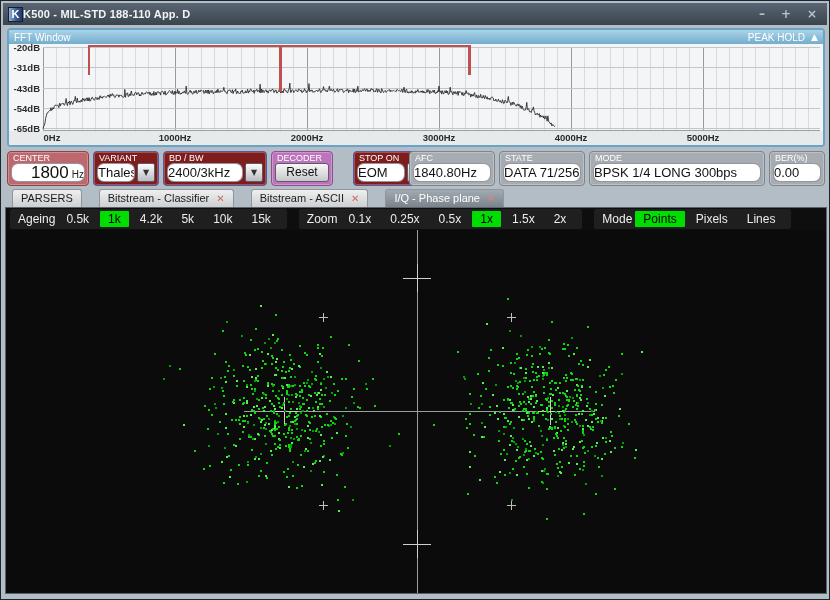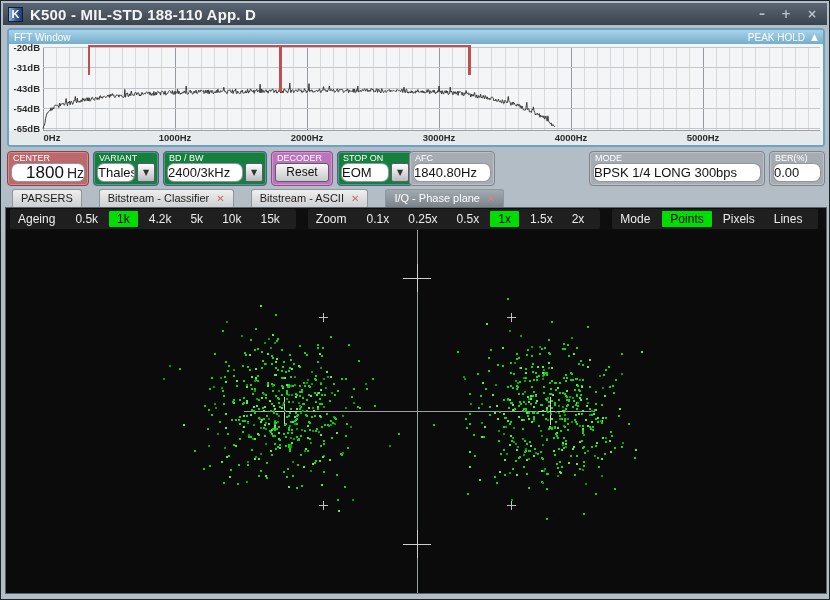--- a/index.html
+++ b/index.html
@@ -4,64 +4,64 @@
 <style>
   html,body{margin:0;padding:0;background:#666;}
   *{box-sizing:border-box;font-family:"Liberation Sans",sans-serif;}
   #window{position:relative;width:830px;height:600px;background:#b3bdc6;border:1px solid #1c242c;overflow:hidden;}
 
   
   #titlebar{position:absolute;left:2px;top:2px;right:2px;height:22px;
     background:linear-gradient(#5a6673,#3a444e);display:flex;align-items:center;}
   #appicon{width:15px;height:15px;margin-left:5px;background:linear-gradient(90deg,#8fb2d8,#3c5a8c 55%,#1e3c6e);
     border:1px solid #10203a;color:#fff;font-size:11px;font-weight:bold;text-align:center;line-height:13px;}
-  #apptitle{margin-left:7px;color:#f2f4f6;font-size:15px;font-weight:bold;letter-spacing:.2px;}
+  #apptitle{margin-left:0;color:#f2f4f6;font-size:11px;font-weight:bold;letter-spacing:.2px;}
   .wbtns{margin-left:auto;display:flex;gap:16px;margin-right:10px;}
   .wbtn{color:#b9c3cc;font-size:12px;font-weight:bold;cursor:default;font-family:"DejaVu Sans",sans-serif;}
 
   
   #fftpanel{position:absolute;left:6px;top:27px;width:818px;height:119px;border:2px solid #6aa3c6;border-radius:4px;overflow:hidden;background:#f4f5f6;}
   #ffthead{height:14px;background:linear-gradient(#aad3e7,#74adcd);color:#fff;font-size:10px;display:flex;align-items:center;padding:4px 5px;}
   #peakhold{margin-left:auto;display:flex;align-items:center;gap:6px;color:#fff;font-size:10px;}
   #peakhold .tri{font-size:9px;font-family:"DejaVu Sans",sans-serif;}
   #fft-svg{display:block;}
 
   
   .panel{position:absolute;top:150px;height:35px;border-radius:4px;padding:1px 3px;box-shadow:inset 0 0 0 1px rgba(255,255,255,.25);}
   .p-red{background:#bd686c;border:1px solid #8e4347;}
-  .p-blue{background:#15803d;border:1px solid #5458a5;}
+  .p-blue{background:#7f1d1d;border:1px solid #5458a5;}
   .p-pink{background:#bd74bd;border:1px solid #8e4f8e;}
   .p-gray{background:#a6acb2;border:1px solid #7e848a;}
   .phead{font-size:9px;color:#fff;line-height:10px;padding-left:2px;white-space:nowrap;}
   .pval{background:#fff;border:1px solid rgba(20,20,40,.45);border-radius:7px;height:19px;line-height:17px;
     font-size:13px;color:#111;padding:0 0;white-space:nowrap;overflow:hidden;}
   .centerval{display:flex;align-items:baseline;justify-content:flex-end;gap:3px;}
   .centerval .big{font-size:17px;line-height:17px;}
-  .centerval .unit{font-size:14px;color:#222;}
+  .centerval .unit{font-size:10px;color:#222;}
   .ddrow{display:flex;gap:2px;}
   .ddrow .pval{flex:1;}
   .ddbtn{width:18px;height:19px;border:1px solid #5c5c66;border-radius:2px;background:linear-gradient(#fdfdfd,#b9bcc0);
     color:#333;font-size:8px;text-align:center;line-height:18px;font-family:"DejaVu Sans",sans-serif;}
   .pushbtn{height:19px;border:1px solid #5c5c66;border-radius:3px;background:linear-gradient(#f7f7f7,#c6c8ca);
     font-size:12px;color:#111;text-align:center;line-height:17px;}
 
   
   #tabs{position:absolute;left:11px;top:188px;height:18px;display:flex;gap:17px;}
   .tab{height:18px;padding:0 8px;font-size:11px;line-height:17px;color:#1c1c1c;white-space:nowrap;
     background:linear-gradient(#efefef,#cdcfd1);border:1px solid #8f979d;border-bottom:none;border-radius:3px 3px 0 0;
     display:flex;align-items:center;gap:7px;}
   .tab.active{background:linear-gradient(#a2aab1,#7b848c);color:#fff;}
   .tclose{color:#c96b6b;font-size:10px;font-weight:bold;line-height:10px;font-family:"DejaVu Sans",sans-serif;}
   .tab.active .tclose{color:#e08080;}
 
   
   #bottompanel{position:absolute;left:4px;top:206px;width:822px;height:387px;background:#0e0e0e;border:1px solid #5a626a;}
   #toolbar{height:22px;display:flex;align-items:center;gap:12px;padding-left:4px;background:#0e0e0e;}
   .tgroup{background:#1f1f1f;border-radius:2px;height:20px;display:flex;align-items:center;padding:0 8px;gap:3px;}
-  .tlabel{color:#f0f0f0;font-size:12px;margin-right:9px;}
+  .tlabel{color:#f0f0f0;font-size:12px;margin-right:0;}
   .tbtn{color:#ececec;font-size:12px;padding:1px 8px;border-radius:1px;white-space:nowrap;}
   .tbtn.sel{background:#00dd00;color:#000;}
   #iq-svg{display:block;}
 </style>
 </head>
 <body>
 
 <div id="window">
 
   <div id="titlebar">
@@ -188,33 +188,37 @@
       <div class="pval">2400/3kHz</div>
       <div class="ddbtn">▼</div>
     </div>
   </div>
 
   <div class="panel p-pink" style="left:270px;width:62px;">
     <div class="phead">DECODER</div>
     <div class="pushbtn">Reset</div>
   </div>
 
-  <div class="panel p-blue" style="left:336px;width:76px;">
+  <div class="panel p-blue" style="left:352px;width:76px;">
     <div class="phead">STOP ON</div>
     <div class="ddrow">
       <div class="pval">EOM</div>
       <div class="ddbtn">▼</div>
     </div>
   </div>
 
   <div class="panel p-gray" style="left:408px;width:86px;">
     <div class="phead">AFC</div>
     <div class="pval">1840.80Hz</div>
   </div>
 
+  <div class="panel p-gray" style="left:498px;width:86px;">
+    <div class="phead">STATE</div>
+    <div class="pval">DATA 71/256</div>
+  </div>
 
   <div class="panel p-gray" style="left:588px;width:176px;">
     <div class="phead">MODE</div>
     <div class="pval">BPSK 1/4 LONG 300bps</div>
   </div>
 
   <div class="panel p-gray" style="left:768px;width:56px;">
     <div class="phead">BER(%)</div>
     <div class="pval">0.00</div>
   </div>

